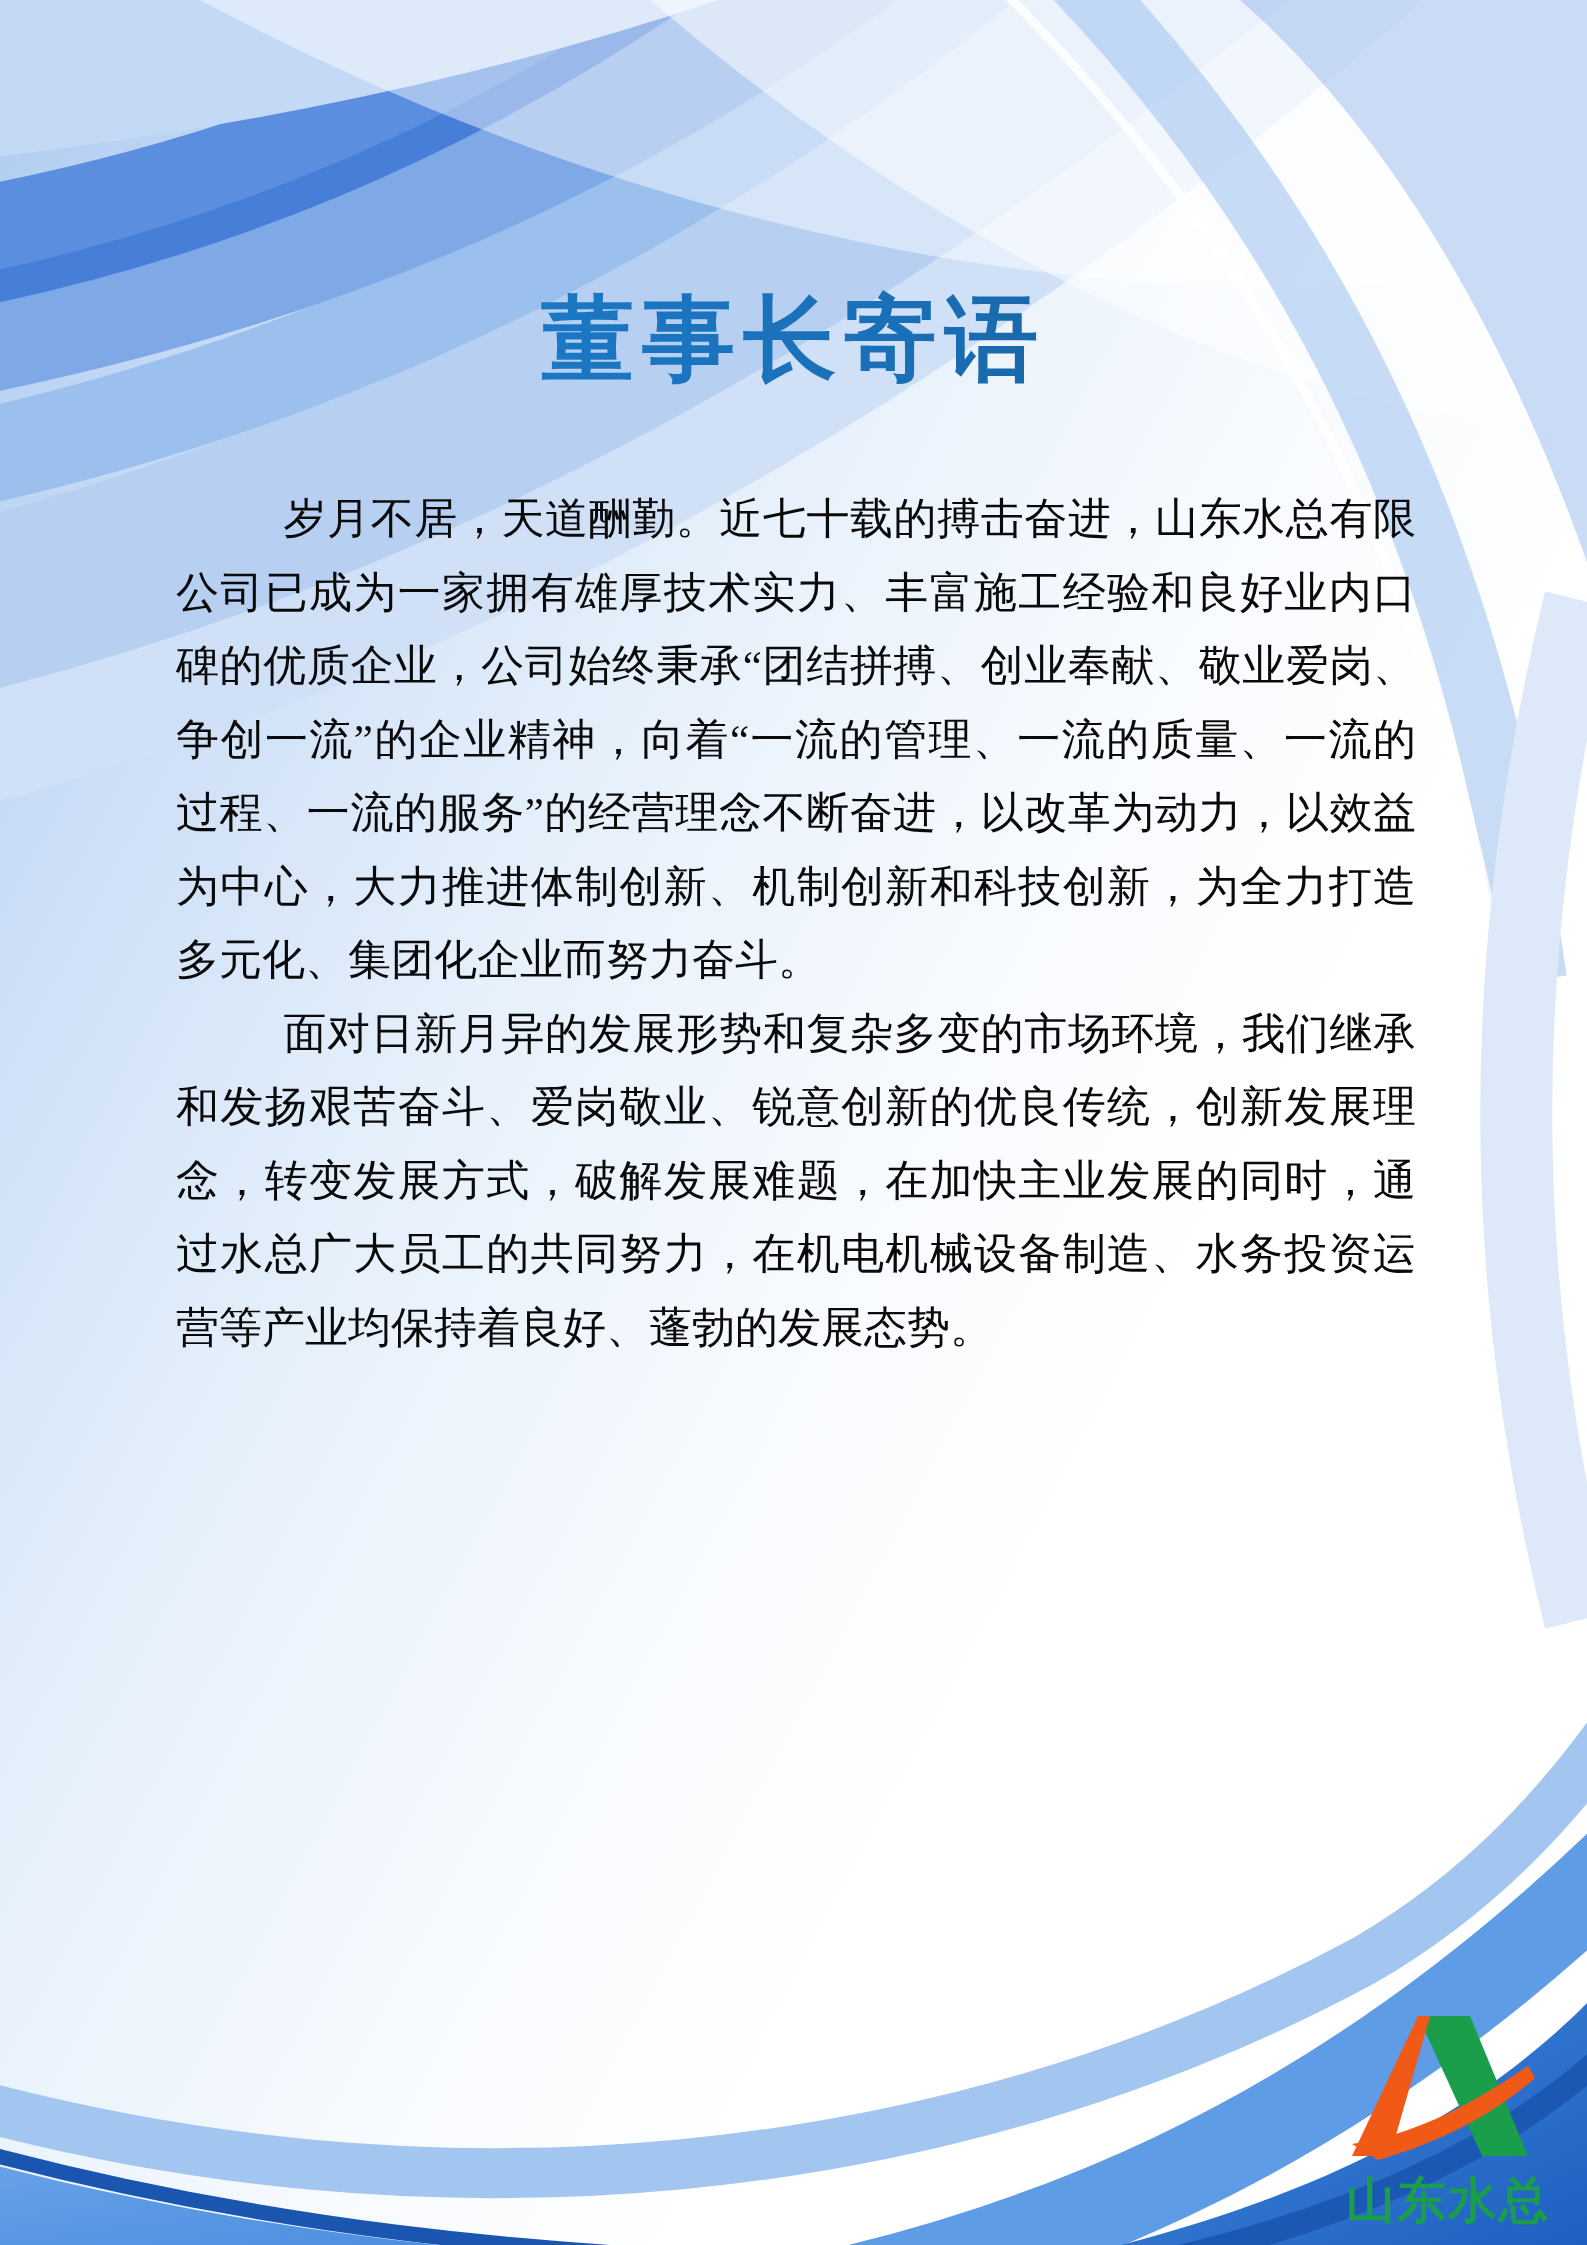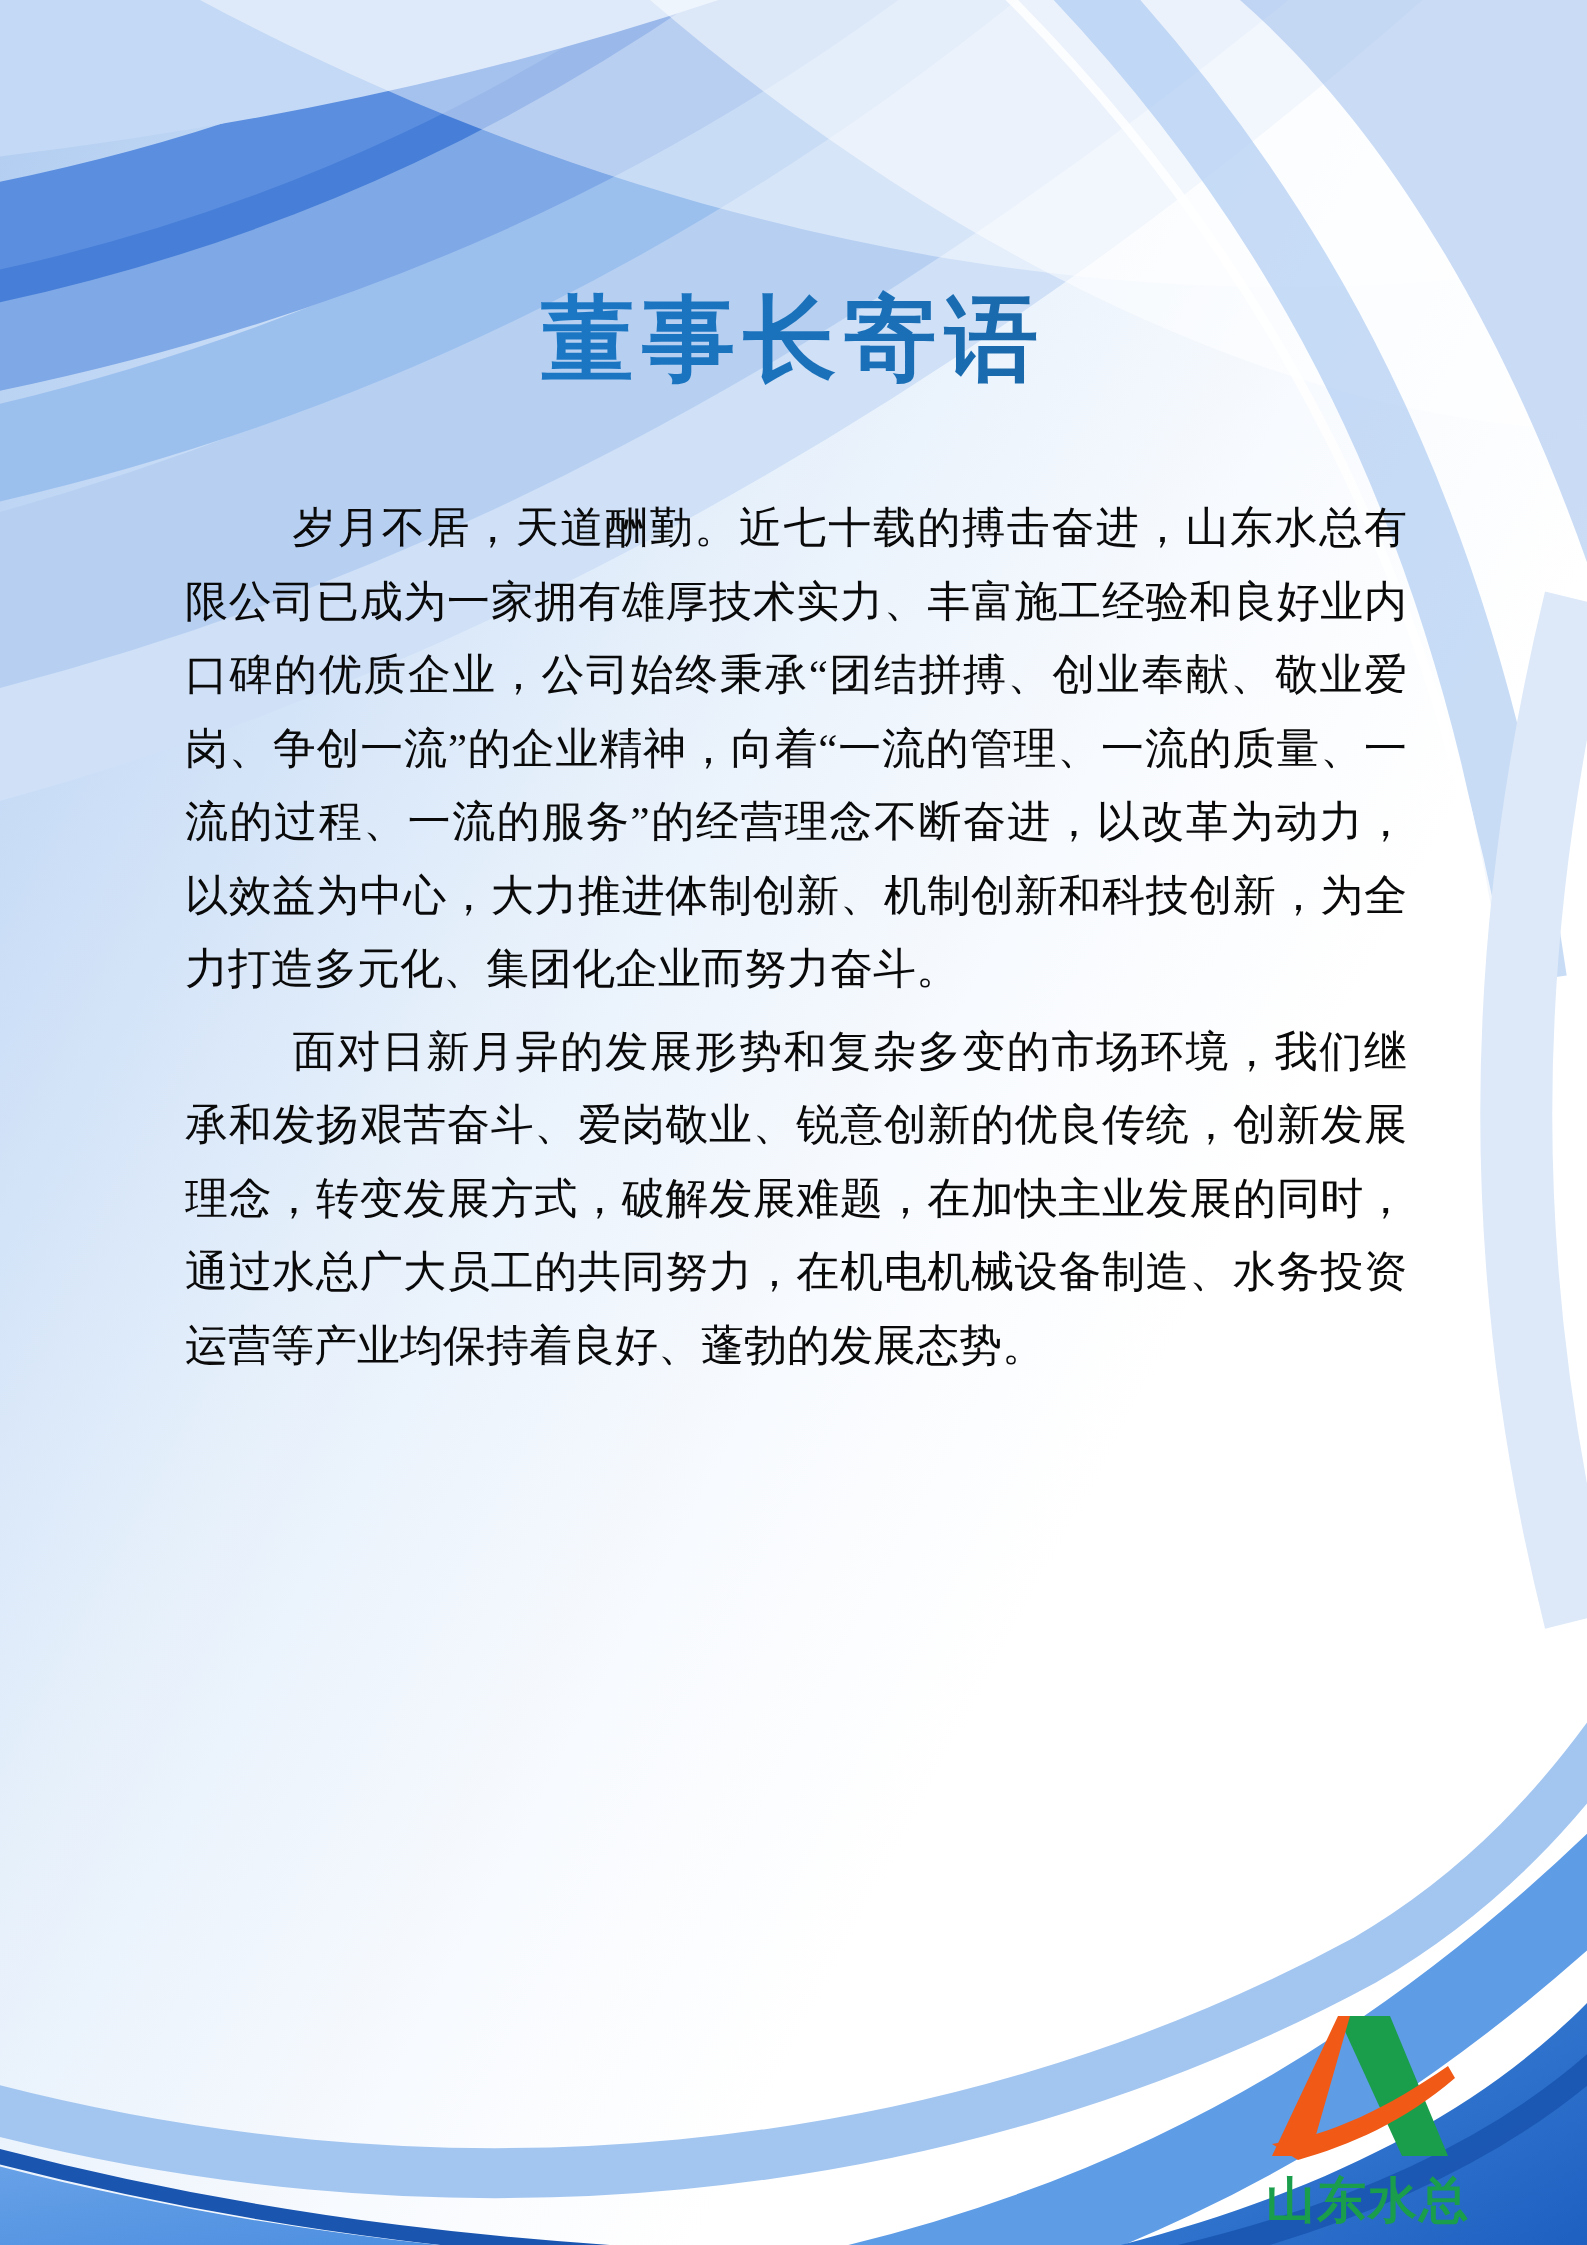--- a/index.html
+++ b/index.html
@@ -49,23 +49,23 @@
     }
   }
   .body-text{
     position:absolute;left:176px;top:482px;width:1240px;
     font-size:43px;
     line-height:73.5px;
     color:var(--body-text);
     text-align:justify;
     text-justify:inter-ideograph;
   }
-  .body-para{margin:9px;text-indent:2.5em;}
+  .body-para{margin:0;text-indent:2.5em;}
 
-  .logo{position:absolute;left:1252px;top:1972px;width:240px;height:260px;}
+  .logo{position:absolute;left:1332px;top:1972px;width:240px;height:260px;}
   .logo-mark{position:absolute;left:0;top:0;width:230px;height:190px;display:block;}
   .logo-leg-green{fill:var(--logo-green);}
   .logo-leg-orange{fill:var(--logo-orange);}
   .logo-text{
     position:absolute;left:-6px;top:196px;width:244px;
     text-align:center;
     font-family:"DejaVu Sans", sans-serif;
     font-weight:700;
     font-size:49px;
     letter-spacing:2px;

